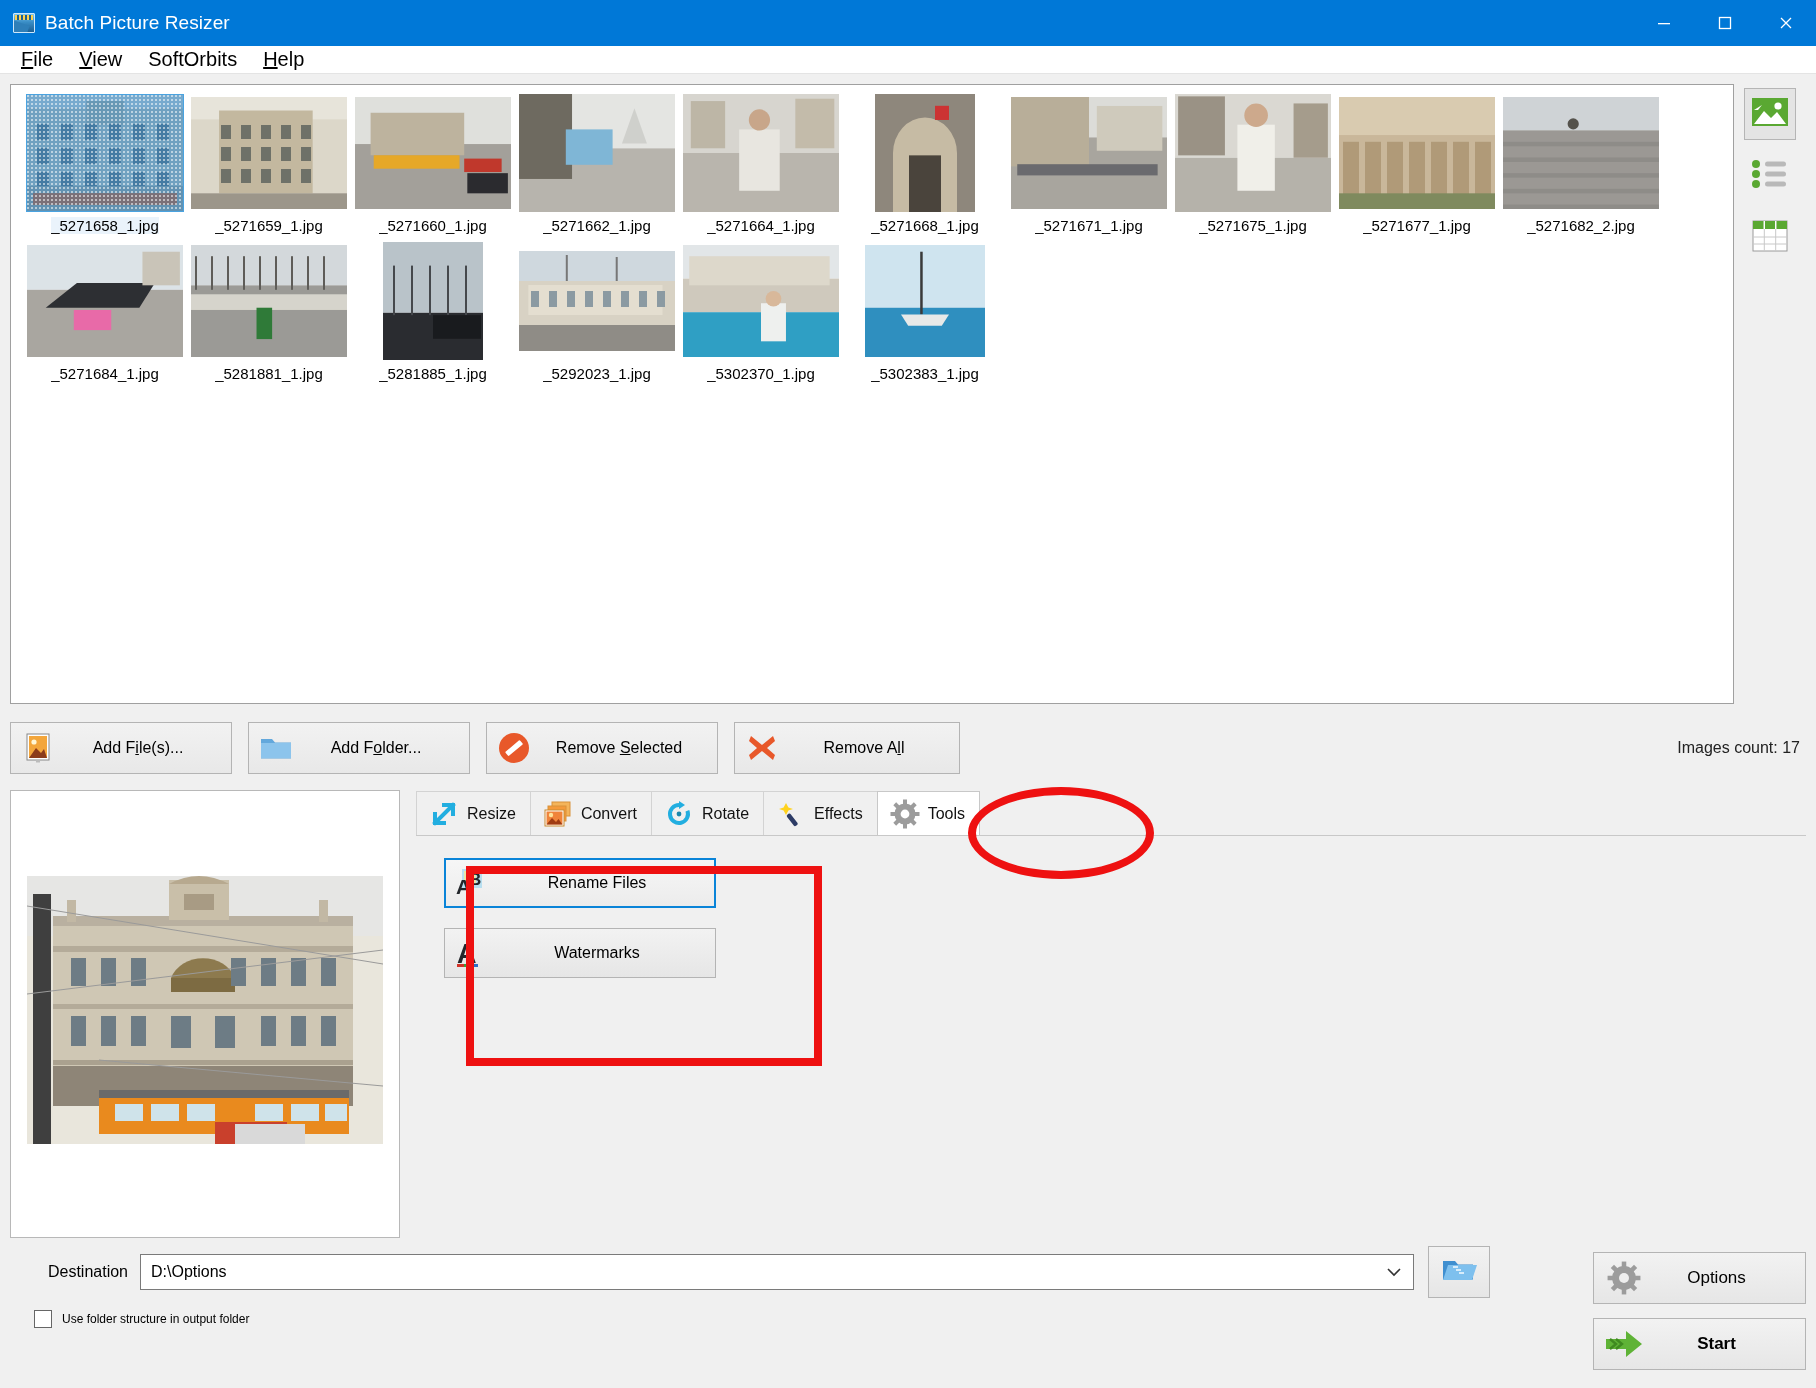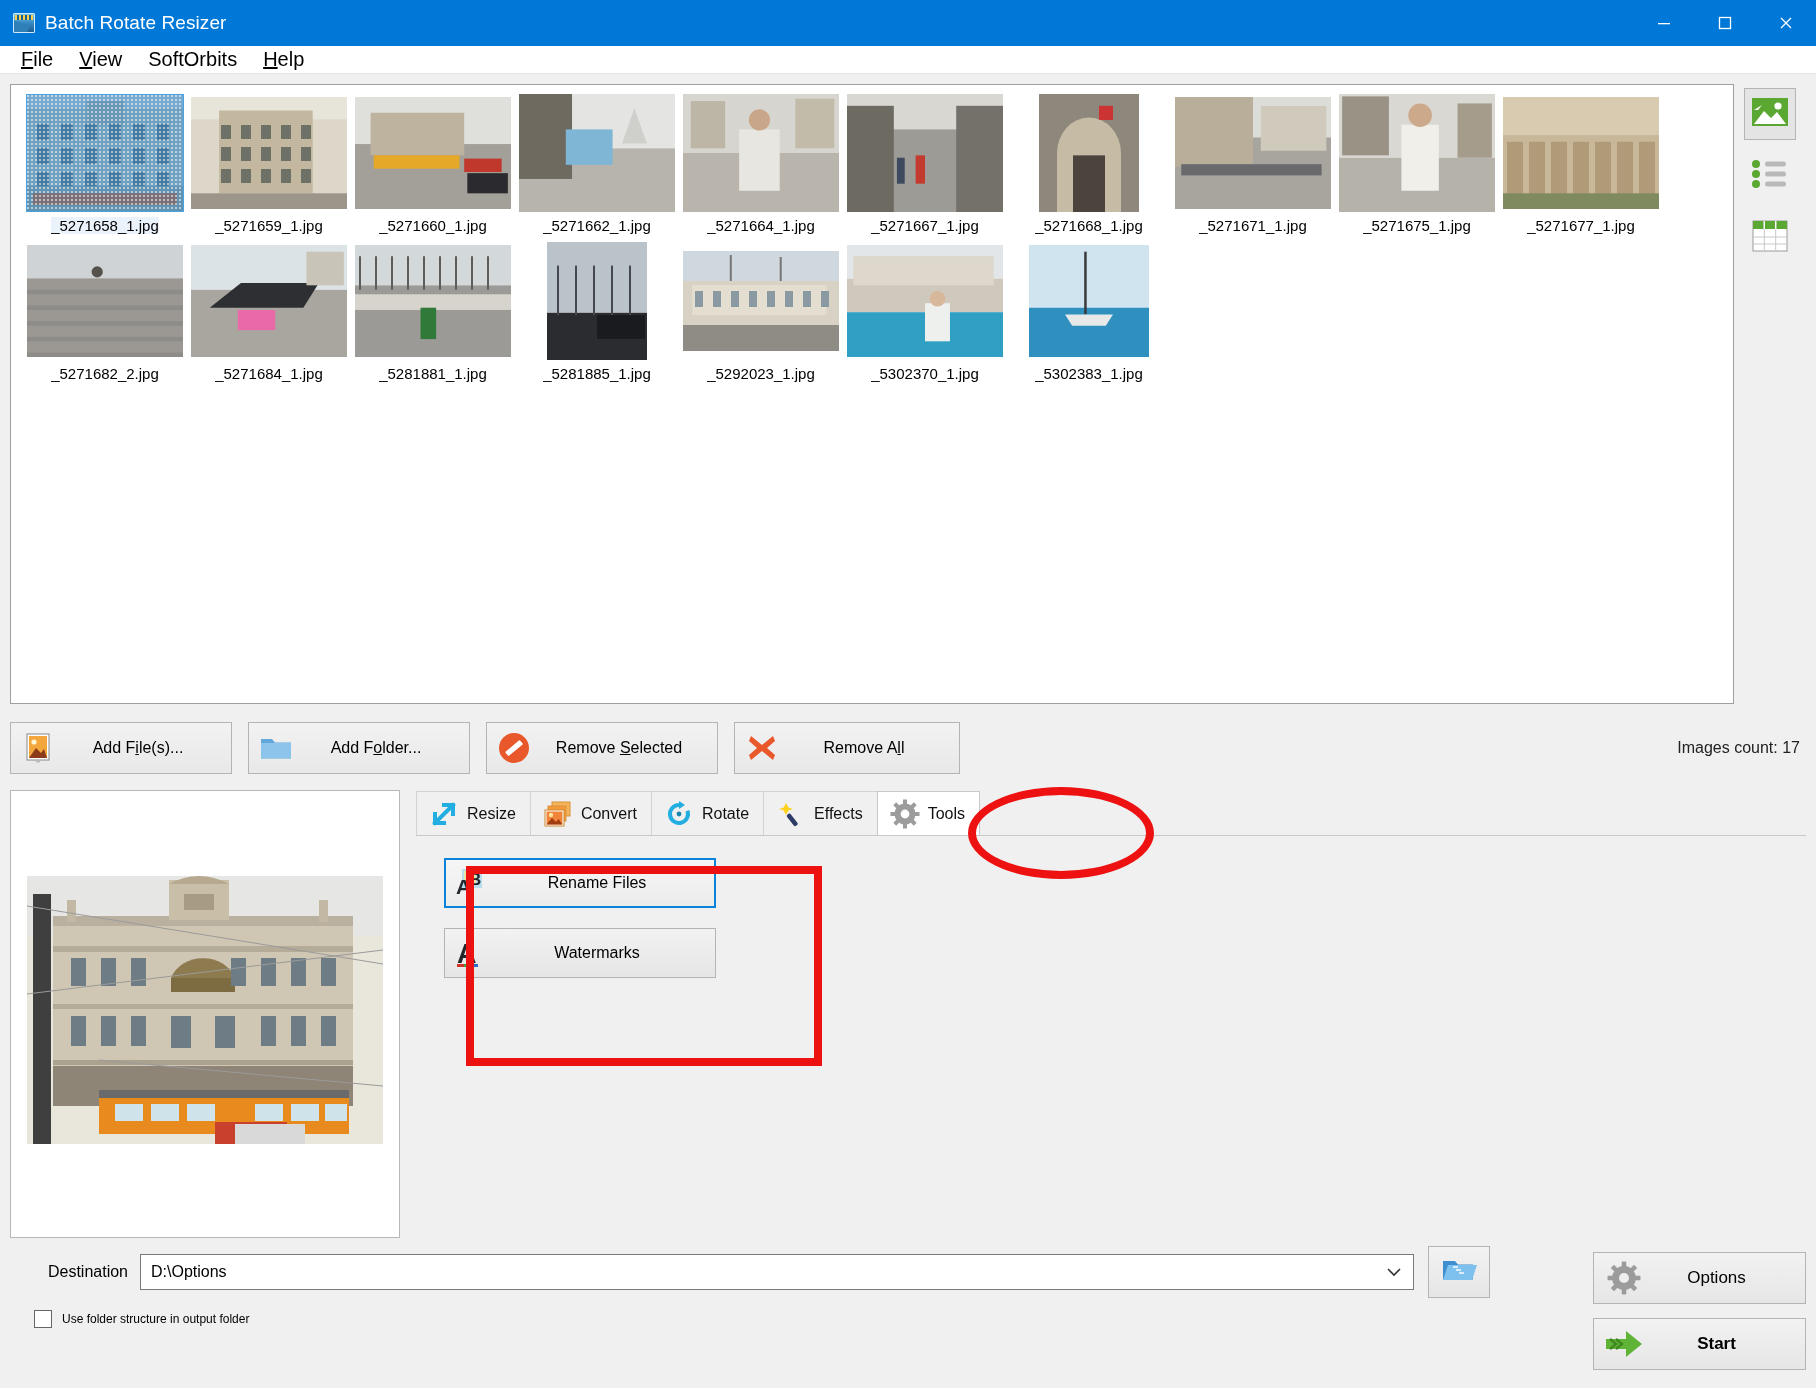--- a/index.html
+++ b/index.html
@@ -310,21 +310,21 @@
     border: 8px solid #ee1111;
   }
 </style>
 </head>
 <body>
 
 <div id="app">
 
   <div class="titlebar">
     <div class="app-icon"></div>
-    <div class="title-text">Batch Rotate Resizer</div>
+    <div class="title-text">Batch Picture Resizer</div>
     <div class="wincontrols">
       <div class="wc">
         <svg width="16" height="16" viewBox="0 0 16 16">
             <rect x="2" y="8" width="12" height="1.3" fill="#fff"></rect>
           </svg>
       </div>
       <div class="wc">
         <svg width="16" height="16" viewBox="0 0 16 16">
             <rect x="2.5" y="2.5" width="11" height="11" fill="none" stroke="#fff" stroke-width="1.3"></rect>
           </svg>
@@ -434,33 +434,20 @@
               <div class="pic" style="width: 156px; height: 118px;"><svg width="156" height="118" viewBox="0 0 156 118">
                   <rect x="0" y="0" width="156" height="59" fill="#d7d5cf"></rect>
                   <rect x="0" y="59" width="156" height="59" fill="#b9b5ad"></rect>
                   <rect x="56.16" y="35.4" width="40.56" height="61.36" fill="#e8e6e0"></rect>
                   <circle cx="76.44" cy="25.96" r="10.62" fill="#c8a68a"></circle>
                   <rect x="7.800000000000001" y="7.08" width="34.32" height="47.2" fill="#bdb6a6"></rect>
                   <rect x="112.32" y="4.72" width="39" height="49.559999999999995" fill="#c3bbaa"></rect>
                 </svg></div>
             </div>
             <div class="thumb-label">_5271664_1.jpg</div>
-          </div>
-          <div class="thumb">
-            <div class="thumb-img">
-              <div class="pic" style="width: 156px; height: 118px;"><svg width="156" height="118" viewBox="0 0 156 118">
-                  <rect x="0" y="0" width="156" height="118" fill="#9d9b95"></rect>
-                  <rect x="0" y="0" width="156" height="35.4" fill="#d8d7d2"></rect>
-                  <rect x="0" y="11.8" width="46.8" height="106.2" fill="#6d6a62"></rect>
-                  <rect x="109.19999999999999" y="11.8" width="46.8" height="106.2" fill="#74716a"></rect>
-                  <rect x="68.64" y="61.36" width="9.36" height="28.32" fill="#c23b2e"></rect>
-                  <rect x="49.92" y="63.720000000000006" width="7.800000000000001" height="25.96" fill="#3d4a60"></rect>
-                </svg></div>
-            </div>
-            <div class="thumb-label">_5271667_1.jpg</div>
           </div>
           <div class="thumb">
             <div class="thumb-img">
               <div class="pic" style="width: 100px; height: 118px;"><svg width="100" height="118" viewBox="0 0 100 118">
                   <rect x="0" y="0" width="100" height="118" fill="#8e877c"></rect>
                   <path d="M18 118 v-59 a32 35.4 0 0 1 64 0 v59 z" fill="#c6bba4"></path>
                   <rect x="34" y="61.36" width="32" height="56.64" fill="#4a443c"></rect>
                   <rect x="60" y="11.8" width="14.000000000000002" height="14.16" fill="#c33"></rect>
                 </svg></div>
             </div>

